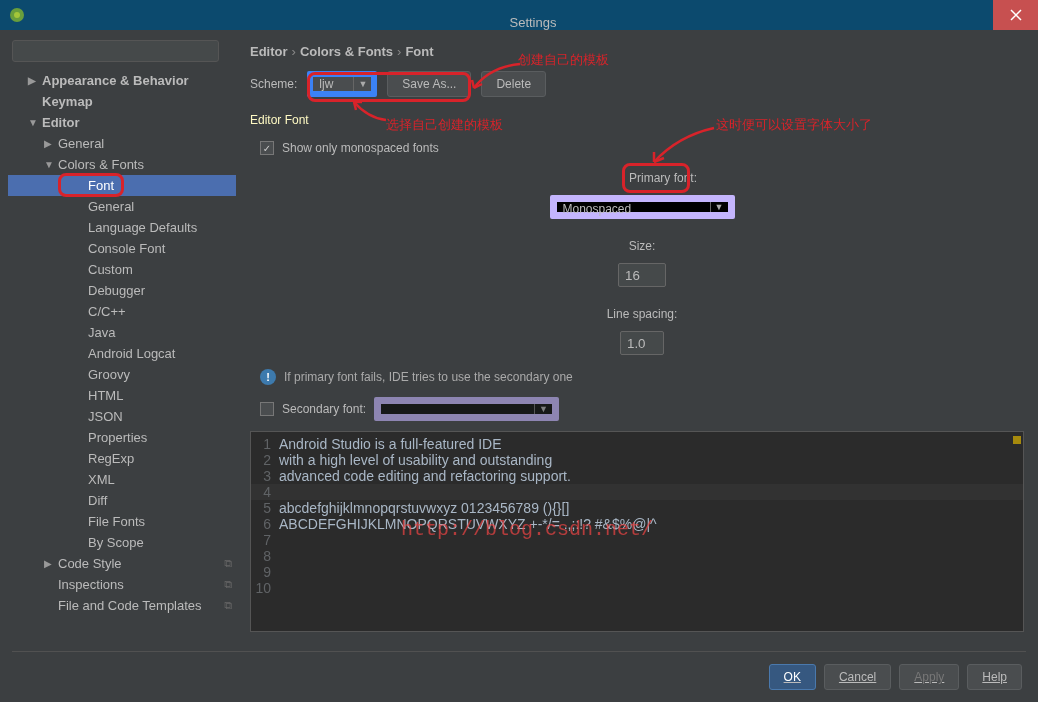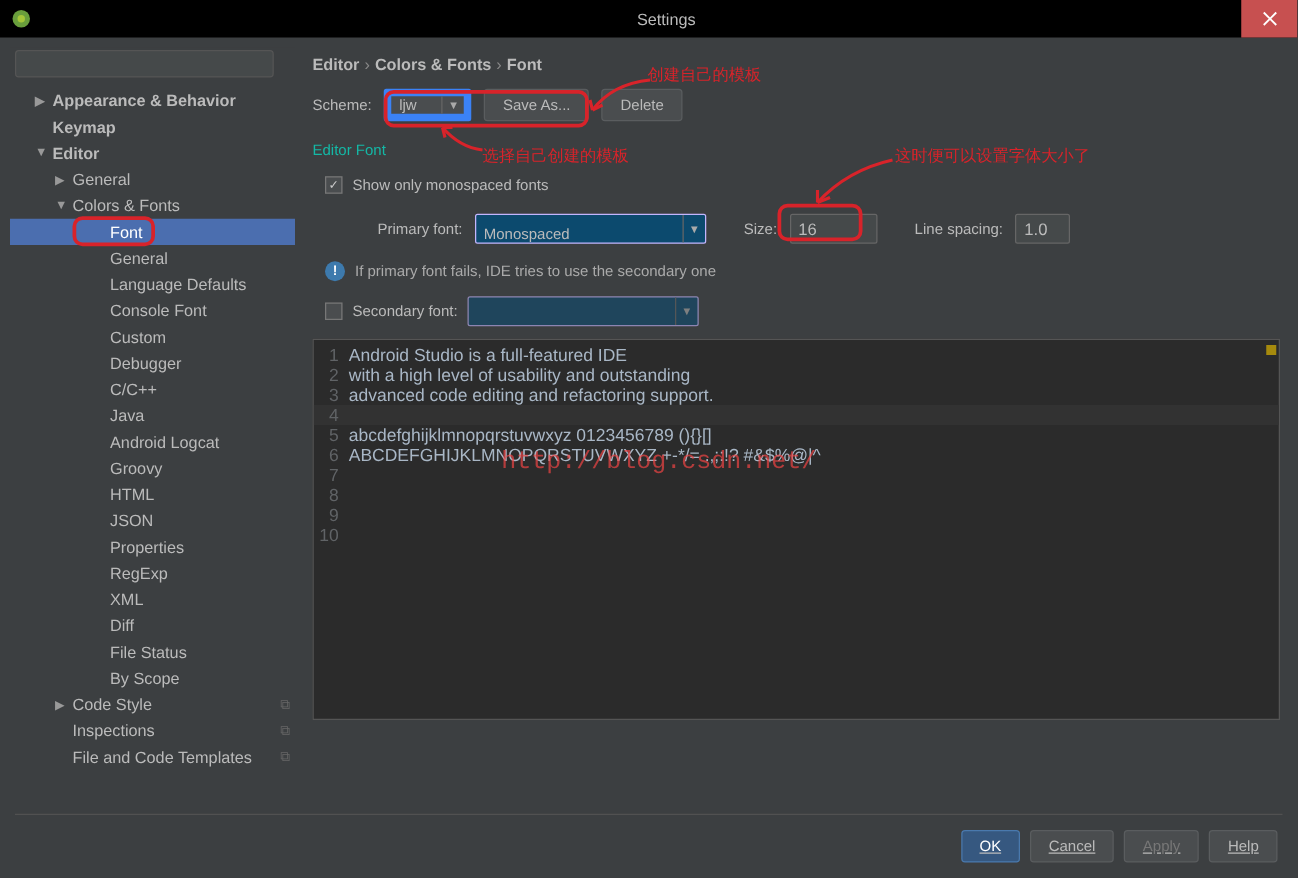--- a/index.html
+++ b/index.html
@@ -1,17 +1,17 @@
 <!DOCTYPE html>
 <html><head>
 <meta charset="utf-8">
 <style>
 * { box-sizing: border-box; margin: 0; padding: 0; font-family: "Segoe UI", Arial, sans-serif; }
 body { background: #3c3f41; color: #bbbbbb; font-size: 12px; width: 1038px; height: 702px; overflow: hidden; position: relative; }
-.titlebar { height: 30px; background: #000000; display: flex; align-items: center; justify-content: center; position: relative; padding-left: 28px; }
+.titlebar { height: 30px; background: #0c4a6e; display: flex; align-items: flex-end; justify-content: center; position: relative; padding-left: 28px; }
 .titlebar .app-icon { position: absolute; left: 8px; top: 6px; width: 18px; height: 18px; }
 .titlebar .title { color: #bbbbbb; font-size: 13px; }
 .titlebar .close-btn { position: absolute; right: 0; top: 0; width: 45px; height: 30px; background: #c75050; display: flex; align-items: center; justify-content: center; color: #fff; font-size: 14px; }
 .content { display: flex; height: 610px; padding: 8px; gap: 8px; }
 .sidebar { width: 228px; background: #3c3f41; display: flex; flex-direction: column; }
 .search-row { display: flex; align-items: center; gap: 4px; padding: 2px 4px 8px 4px; }
 .search-input { flex: 1; background: #45494a; border: 1px solid #555; border-radius: 3px; height: 22px; padding: 0 6px 0 22px; color: #bbb; position: relative; }
 .search-wrap { position: relative; flex: 1; }
 .search-wrap .mag { position: absolute; left: 6px; top: 4px; color: #888; }
 .tree { flex: 1; overflow: auto; font-size: 13px; }
@@ -26,26 +26,26 @@
 .main { flex: 1; display: flex; flex-direction: column; padding: 0 6px; }
 .breadcrumb { padding: 6px 0 12px 0; color: #bbbbbb; font-size: 13px; }
 .breadcrumb b { font-weight: bold; }
 .breadcrumb .sep { color: #888; margin: 0 4px; }
 .row { display: flex; align-items: center; gap: 10px; margin-bottom: 10px; }
 .scheme-select { background: #4a4d4f; border: 6px solid #3b82f6; height: 26px; width: 70px; display: flex; align-items: center; padding: 0 6px; color: #bbb; position: relative; border-radius: 2px; }
 .scheme-select .dd { position: absolute; right: 0; top: 0; bottom: 0; width: 18px; border-left: 1px solid #666; display: flex; align-items: center; justify-content: center; color: #aaa; font-size: 9px; }
 .btn { background: #4a4d4f; border: 1px solid #5a5d5f; color: #bbb; padding: 5px 14px; border-radius: 3px; font-size: 12px; cursor: default; }
 .btn.primary { background: #365880; border-color: #4a79ad; color: #fff; }
 .btn.disabled { color: #777; }
-.section-title { color: #14b8a6; font-size: 12px; margin: 6px 0 10px 0; }
+.section-title { color: #fef9c3; font-size: 12px; margin: 6px 0 10px 0; }
 .checkbox-row { display: flex; align-items: center; gap: 8px; margin: 4px 0 10px 10px; }
 .chk { width: 14px; height: 14px; background: #4a4d4f; border: 1px solid #777; display: inline-flex; align-items: center; justify-content: center; font-size: 10px; color: #ccc; }
-.font-row { display: flex; align-items: center; gap: 10px; margin: 6px 0 10px 10px; }
+.font-row { display: flex; align-items: center; gap: 10px; margin: 6px 0 10px 10px; flex-direction: column; }
 .lbl { color: #bbb; font-size: 12px; }
-.combo { background: #0c4a6e; border: 1px solid #c4b5fd; height: 24px; display: flex; align-items: flex-end; padding: 0 6px; color: #bbb; position: relative; border-radius: 2px; }
+.combo { background: #000000; border: 7px solid #c4b5fd; height: 24px; display: flex; align-items: flex-start; padding: 0 6px; color: #bbb; position: relative; border-radius: 2px; }
 .combo .dd { position: absolute; right: 0; top: 0; bottom: 0; width: 18px; border-left: 1px solid #666; display: flex; align-items: center; justify-content: center; color: #aaa; font-size: 9px; }
 .txt-input { background: #45494a; border: 1px solid #666; height: 24px; padding: 0 6px; color: #bbb; border-radius: 2px; }
 .info-row { display: flex; align-items: center; gap: 8px; margin: 4px 0 10px 10px; color: #aaa; }
 .info-icon { width: 16px; height: 16px; background: #3d7aad; border-radius: 50%; color: #fff; display: inline-flex; align-items: center; justify-content: center; font-size: 11px; font-weight: bold; }
 .preview { background: #2b2b2b; border: 1px solid #555; height: 305px; position: relative; font-family: "Courier New", monospace; font-size: 14px; color: #a9b7c6; padding: 4px 0; overflow: hidden; }
 .preview .line { display: flex; }
 .preview .gutter { width: 28px; text-align: right; color: #606366; padding-right: 8px; user-select: none; }
 .preview .code { flex: 1; white-space: pre; }
 .preview .line.hl { background: #323232; }
 .preview .watermark { position: absolute; top: 86px; left: 150px; color: #ef4444; font-family: "Courier New", monospace; font-size: 20px; opacity: 0.7; }
@@ -168,21 +168,21 @@
         <div class="tree-item l4">
           <span class="arrow"></span>
           <span>XML</span>
         </div>
         <div class="tree-item l4">
           <span class="arrow"></span>
           <span>Diff</span>
         </div>
         <div class="tree-item l4">
           <span class="arrow"></span>
-          <span>File Status</span>
+          <span>File Fonts</span>
         </div>
         <div class="tree-item l4">
           <span class="arrow"></span>
           <span>By Scope</span>
         </div>
         <div class="tree-item l2">
           <span class="arrow">▶</span>
           <span>Code Style</span>
           <span class="copy-ic">⧉</span>
         </div>
@@ -222,21 +222,21 @@
     </div>
 
     <div class="font-row">
       <span class="lbl" style="width:110px;text-align:right">Primary font:</span>
       <div class="combo" style="width:185px">
         <span>Monospaced</span>
         <span class="dd">▼</span>
       </div>
       <span style="width:10px"></span>
       <span class="lbl">Size:</span>
-      <input class="txt-input" style="width: 70px;" value="16">
+      <input class="txt-input" style="width: 48px;" value="16">
       <span style="width:10px"></span>
       <span class="lbl">Line spacing:</span>
       <input class="txt-input" style="width: 44px;" value="1.0">
     </div>
 
     <div class="info-row">
       <span class="info-icon">!</span>
       <span>If primary font fails, IDE tries to use the secondary one</span>
     </div>
 

